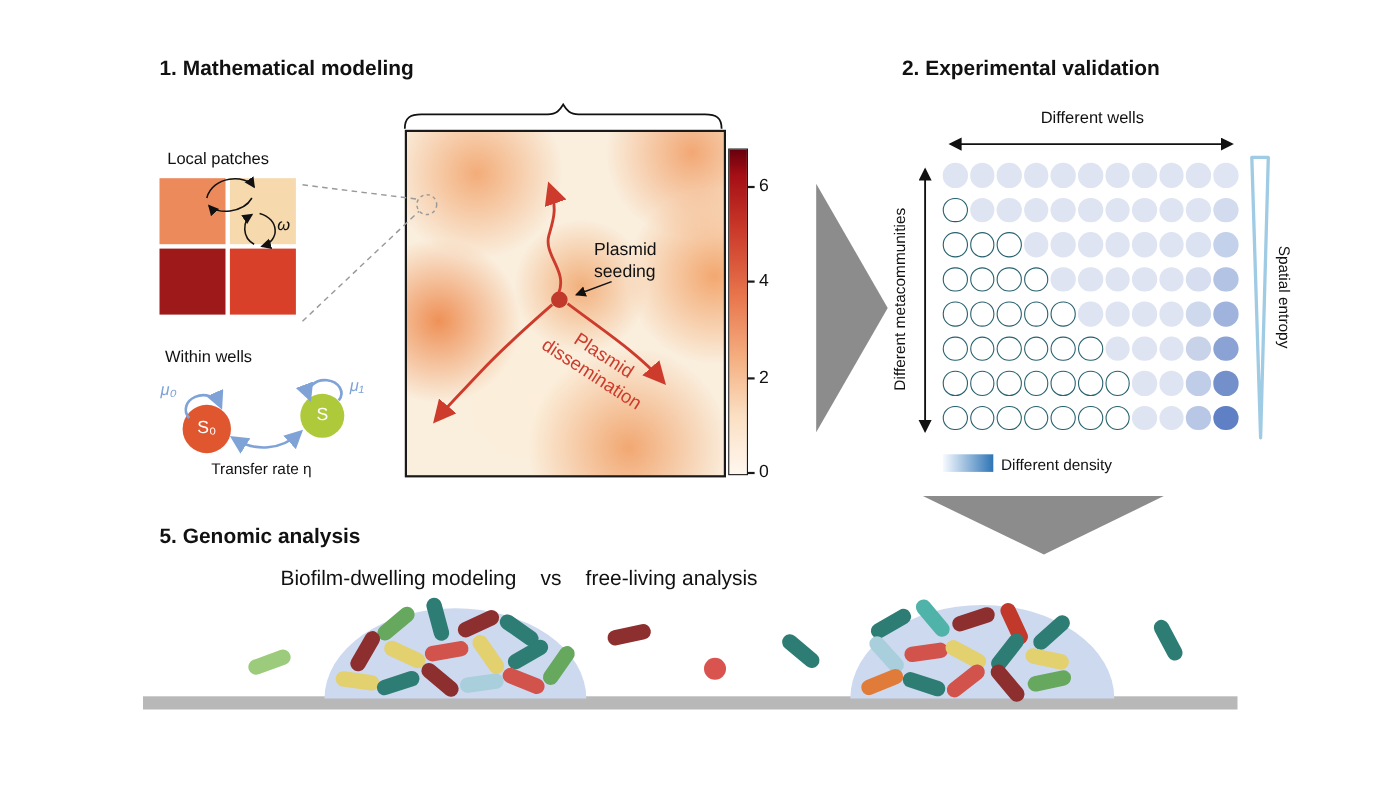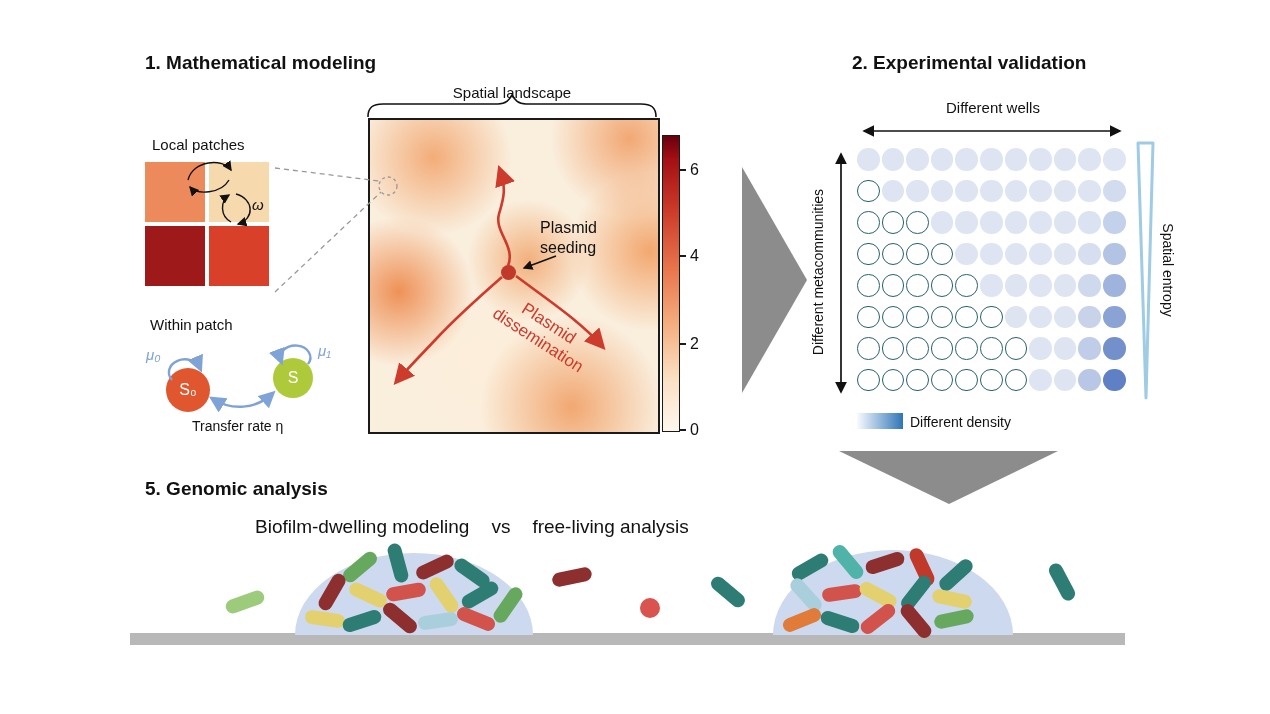--- a/index.html
+++ b/index.html
@@ -67,21 +67,20 @@
   <div class="abs lbl" style="left:152px;top:136px;">Local patches</div>
 
   <div class="abs" style="left:145px;top:162px;width:128px;height:128px;">
     <div class="patch" style="left: 0px; top: 0px; background: rgb(237, 138, 92);"></div>
     <div class="patch" style="left: 64px; top: 0px; background: rgb(247, 217, 174);"></div>
     <div class="patch" style="left: 0px; top: 64px; background: rgb(158, 26, 26);"></div>
     <div class="patch" style="left: 64px; top: 64px; background: rgb(216, 64, 42);"></div>
   </div>
   <div id="omega">ω</div>
 
-  <div class="abs lbl" style="left:368px;top:84px;width:288px;text-align:center;">Spatial landscape</div>
   <div id="heatmap"></div>
   <div id="colorbar"></div>
   <div id="colorbar-ticks">
       <div class="cbtick" style="top: 12%;">
         <span class="cbline"></span>
         <span class="cblabel">6</span>
       </div>
       <div class="cbtick" style="top: 41%;">
         <span class="cbline"></span>
         <span class="cblabel">4</span>
@@ -93,32 +92,32 @@
       <div class="cbtick" style="top: 100%;">
         <span class="cbline"></span>
         <span class="cblabel">0</span>
       </div>
     </div>
 
   <div id="plasmid-dot"></div>
   <div id="plasmid-seeding">Plasmid seeding</div>
   <div id="plasmid-dissemination">Plasmid dissemination</div>
 
-  <div class="abs lbl" style="left:150px;top:316px;">Within patch</div>
+  <div class="abs lbl" style="left:150px;top:316px;">Within wells</div>
   <div class="mu" style="left:146px;top:346px;">μ₀</div>
   <div class="mu" style="left:318px;top:342px;">μ₁</div>
   <div class="node-circle" style="left:166px;top:368px;width:44px;height:44px;background:#e0572f;">
       <span>S₀</span>
     </div>
   <div class="node-circle" style="left:273px;top:358px;width:40px;height:40px;background:#aeca3b;">
       <span>S</span>
     </div>
   <div class="abs small-lbl" style="left:192px;top:418px;">Transfer rate η</div>
 
-  <div class="abs panel-title" style="left:852px;top:52px;text-align:right;">2. Experimental validation</div>
+  <div class="abs panel-title" style="left:820px;top:52px;text-align:right;">2. Experimental validation</div>
 
   <div class="abs lbl" style="left:857px;top:99px;width:272px;text-align:center;">Different wells</div>
   <div class="abs small-lbl rot-left" style="left:818px;top:272px;">Different metacommunities</div>
   <div class="abs small-lbl rot-right" style="left:1168px;top:270px;">Spatial entropy</div>
 
   <div id="wells-grid">
       <div class="well" style="left: 0px; top: 0px; background: rgb(222, 228, 242);"></div>
       <div class="well" style="left: 24.6px; top: 0px; background: rgb(222, 228, 242);"></div>
       <div class="well" style="left: 49.2px; top: 0px; background: rgb(222, 228, 242);"></div>
       <div class="well" style="left: 73.8px; top: 0px; background: rgb(222, 228, 242);"></div>

